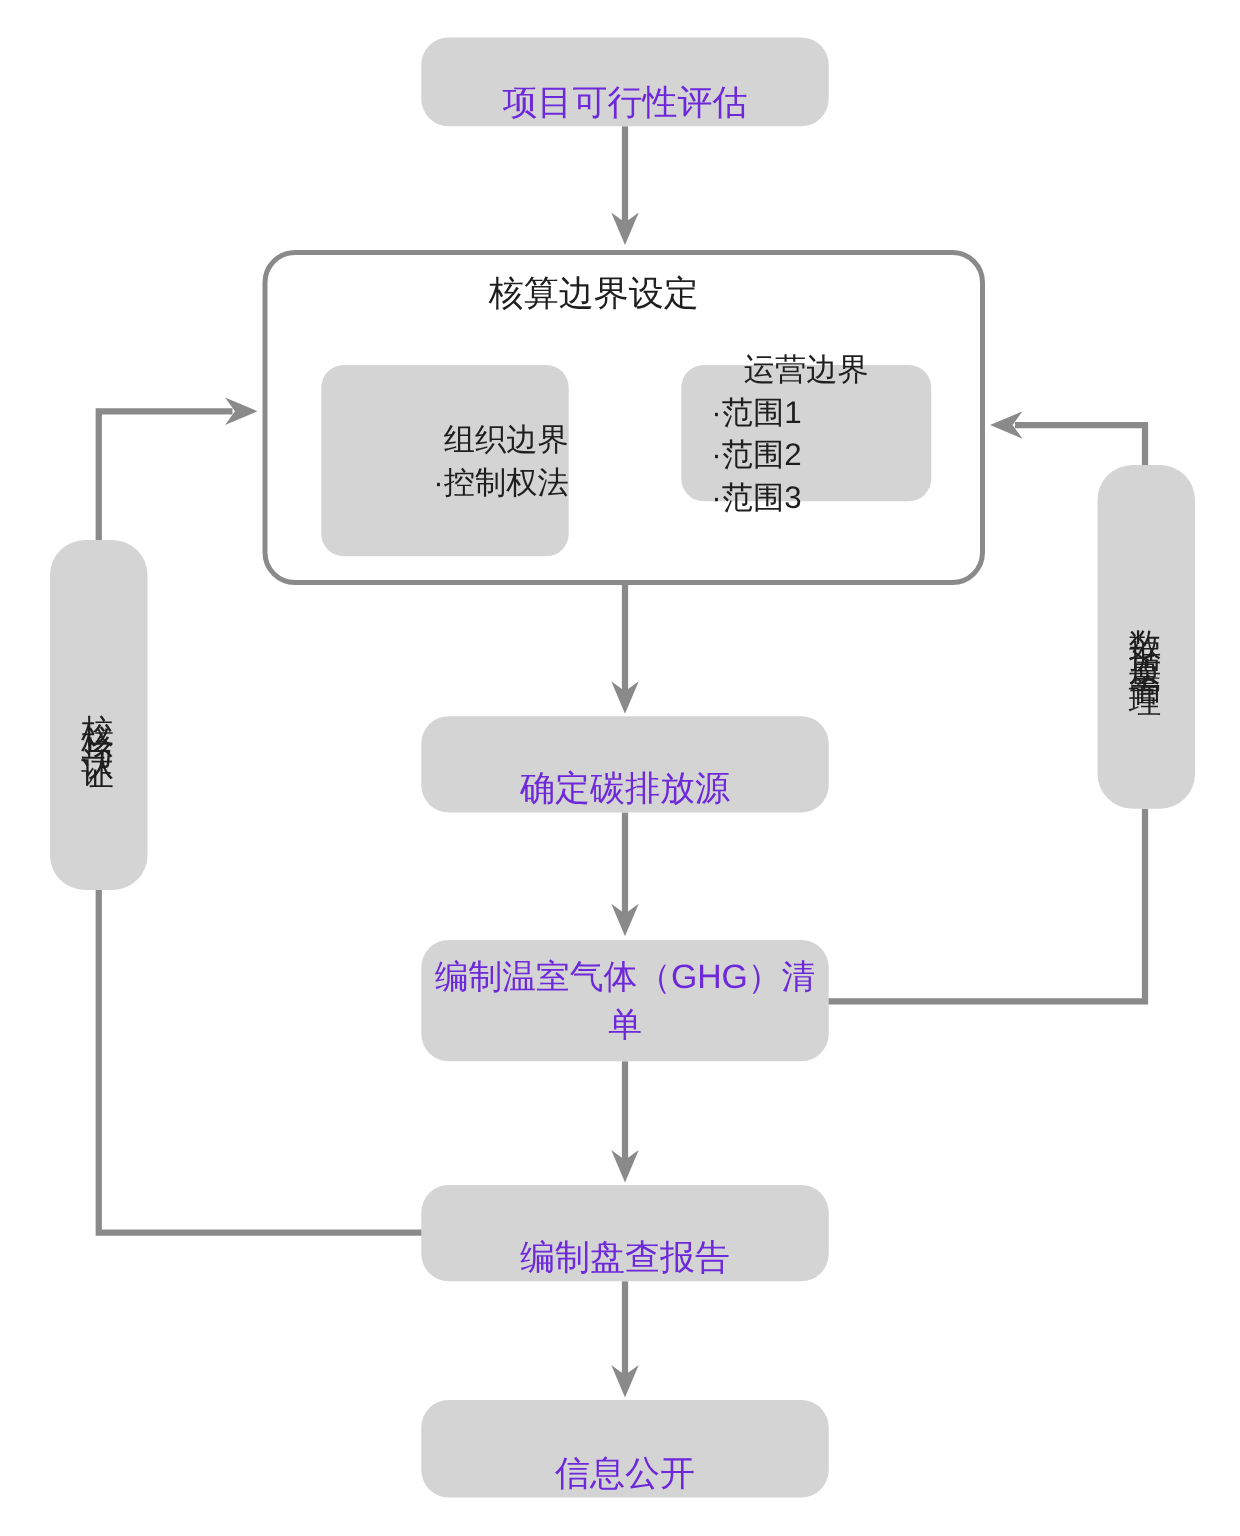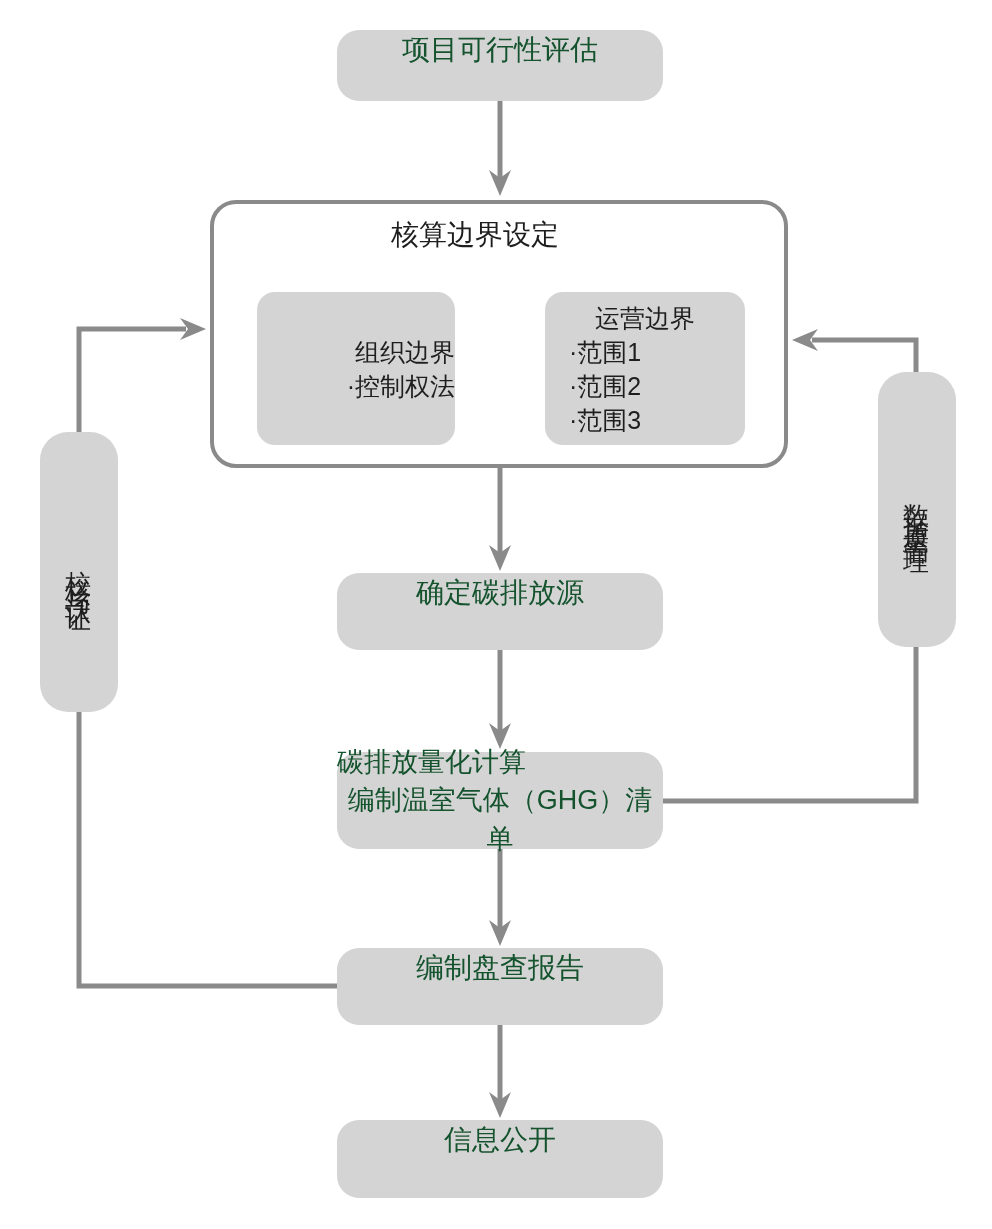--- a/index.html
+++ b/index.html
@@ -20,26 +20,26 @@
     position: absolute;
     left: 0; top: 0;
     width: 992px;
     height: 1229px;
   }
   .node {
     position: absolute;
     background: #d4d4d5;
     border-radius: 22px;
     display: flex;
-    align-items: flex-start;
+    align-items: flex-end;
     justify-content: center;
     text-align: center;
     font-size: 28px;
     line-height: 1.4;
-    color: #14532d;
+    color: #6d28d9;
   }
   .node-top        { left: 337px; top: 30px;   width: 326px; height: 71px; }
   .node-source     { left: 337px; top: 573px;  width: 326px; height: 77px; }
   .node-calc       { left: 337px; top: 752px;  width: 326px; height: 97px; font-size: 27px; line-height: 1.42; flex-direction: column; }
   .node-report     { left: 337px; top: 948px;  width: 326px; height: 77px; }
   .node-disclosure { left: 337px; top: 1120px; width: 326px; height: 78px; }
 
   .container-box {
     position: absolute;
     left: 210px; top: 200px;
@@ -63,21 +63,21 @@
     background: #d4d4d5;
     border-radius: 18px;
     display: flex;
     flex-direction: column;
     justify-content: center;
     font-size: 25px;
     line-height: 1.36;
     color: #1e1e1e;
   }
   .inner-left  { left: 257px; top: 292px; width: 198px; height: 153px; align-items: flex-end; }
-  .inner-right { left: 545px; top: 292px; width: 200px; height: 153px; }
+  .inner-right { left: 545px; top: 292px; width: 200px; height: 109px; }
   .inner-box .title-line { text-align: center; }
   .inner-box .bullet-line { text-align: left; padding-left: 24px; }
   .pillar {
     position: absolute;
     background: #d4d4d5;
     border-radius: 28px;
     display: flex;
     align-items: center;
     justify-content: center;
     font-size: 26px;
@@ -149,21 +149,20 @@
     <div class="bullet-line">·范围1</div>
     <div class="bullet-line">·范围2</div>
     <div class="bullet-line">·范围3</div>
   </div>
 
   <div class="node node-source">
     <span>确定碳排放源</span>
   </div>
 
   <div class="node node-calc">
-    <div>碳排放量化计算</div>
     <div>编制温室气体（GHG）清单</div>
   </div>
 
   <div class="node node-report">
     <span>编制盘查报告</span>
   </div>
 
   <div class="node node-disclosure">
     <span>信息公开</span>
   </div>

